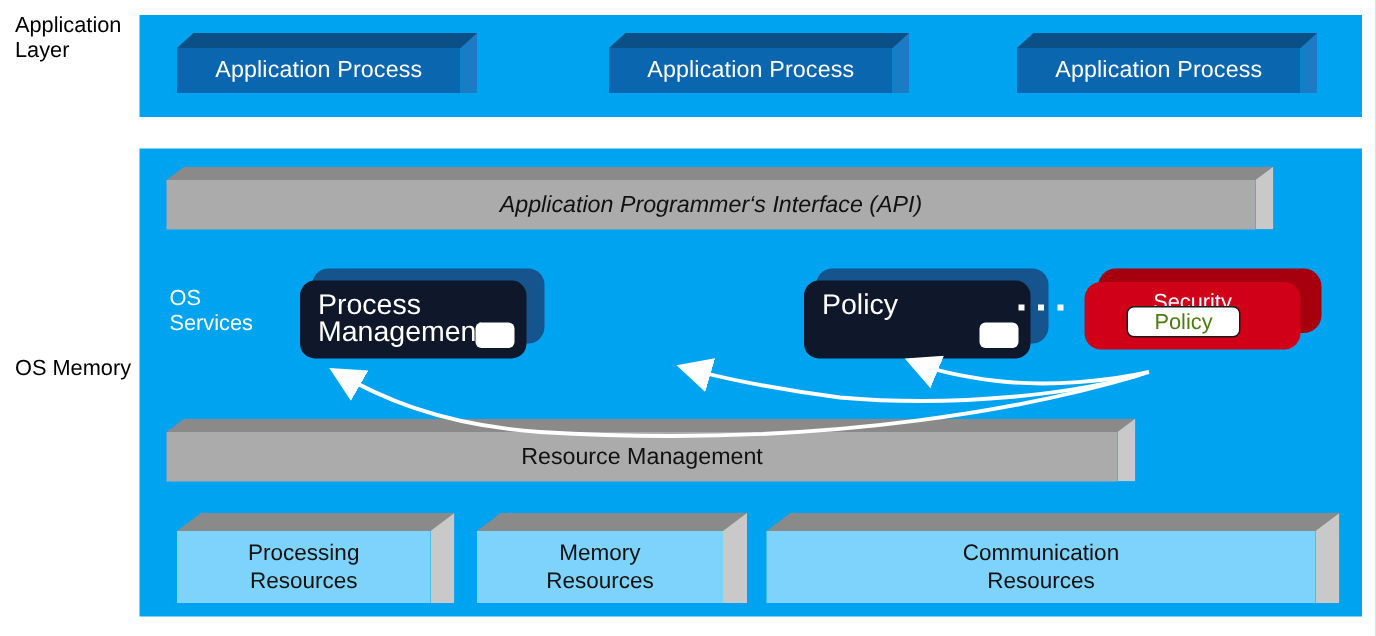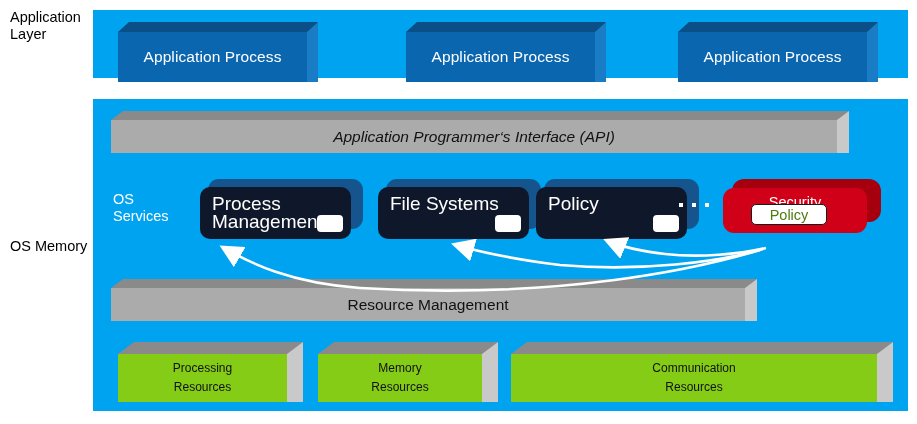--- a/index.html
+++ b/index.html
@@ -20,21 +20,21 @@
 
   
   .layer-panel{position:absolute;background:#00A3F0;}
   #application-layer-panel{left:93px;top:10px;width:815px;height:68px;}
   #os-layer-panel{left:93px;top:99px;width:815px;height:312px;}
 
   
   .box3d{position:absolute;}
 
   
-  .app-proc{height:60px;}
+  .app-proc{height:40px;}
   .app-proc .ap-front{
     position:absolute;left:0;top:10px;right:11px;bottom:0;
     background:#0B66B0;
     display:flex;align-items:center;justify-content:center;
     color:#ffffff;font-size:15.5px;letter-spacing:.1px;
   }
   .app-proc .ap-top{
     position:absolute;left:0;top:0;height:10px;right:0;
     background:#0A4F85;
     clip-path:polygon(11px 0, 100% 0, calc(100% - 0px) 100%, 0 100%);
@@ -62,23 +62,23 @@
     position:absolute;right:0;top:0;width:12px;bottom:0;
     background:#C9C9C9;
     clip-path:polygon(0 9px, 100% 0, 100% 100%, 0 100%);
   }
   .italic{font-style:italic;}
 
   
   .res-box{height:60px;}
   .res-box .rb-front{
     position:absolute;left:0;top:12px;right:16px;bottom:0;
-    background:#84cc16;
+    background:#7dd3fc;
     display:flex;align-items:center;justify-content:center;
-    color:#111;font-size:12px;line-height:19px;text-align:center;white-space:pre-line;
+    color:#111;font-size:15px;line-height:19px;text-align:center;white-space:pre-line;
   }
   .res-box .rb-top{
     position:absolute;left:0;top:0;height:12px;right:0;
     background:#8A8A8A;
     clip-path:polygon(16px 0, 100% 0, 100% 100%, 0 100%);
   }
   .res-box .rb-side{
     position:absolute;right:0;top:0;width:16px;bottom:0;
     background:#C9C9C9;
     clip-path:polygon(0 12px, 100% 0, 100% 100%, 0 100%);
@@ -172,25 +172,20 @@
       <div class="gb-front italic">Application Programmer‘s Interface (API)</div>
     </div>
 
     <div class="box3d svc" style="left:107px;top:80px;width:163px;">
       <div class="sv-back"></div>
       <div class="sv-front">Process
 Management</div>
       <div class="hook"></div>
     </div>
 
-    <div class="box3d svc" style="left:285px;top:80px;width:163px;">
-      <div class="sv-back"></div>
-      <div class="sv-front">File Systems</div>
-      <div class="hook"></div>
-    </div>
 
     <div class="box3d svc" style="left:443px;top:80px;width:163px;">
       <div class="sv-back"></div>
       <div class="sv-front">Policy</div>
       <div class="hook"></div>
     </div>
 
     <div class="box3d gray-bar" style="left:18px;top:180px;width:646px;">
       <div class="gb-top"></div>
       <div class="gb-side"></div>

